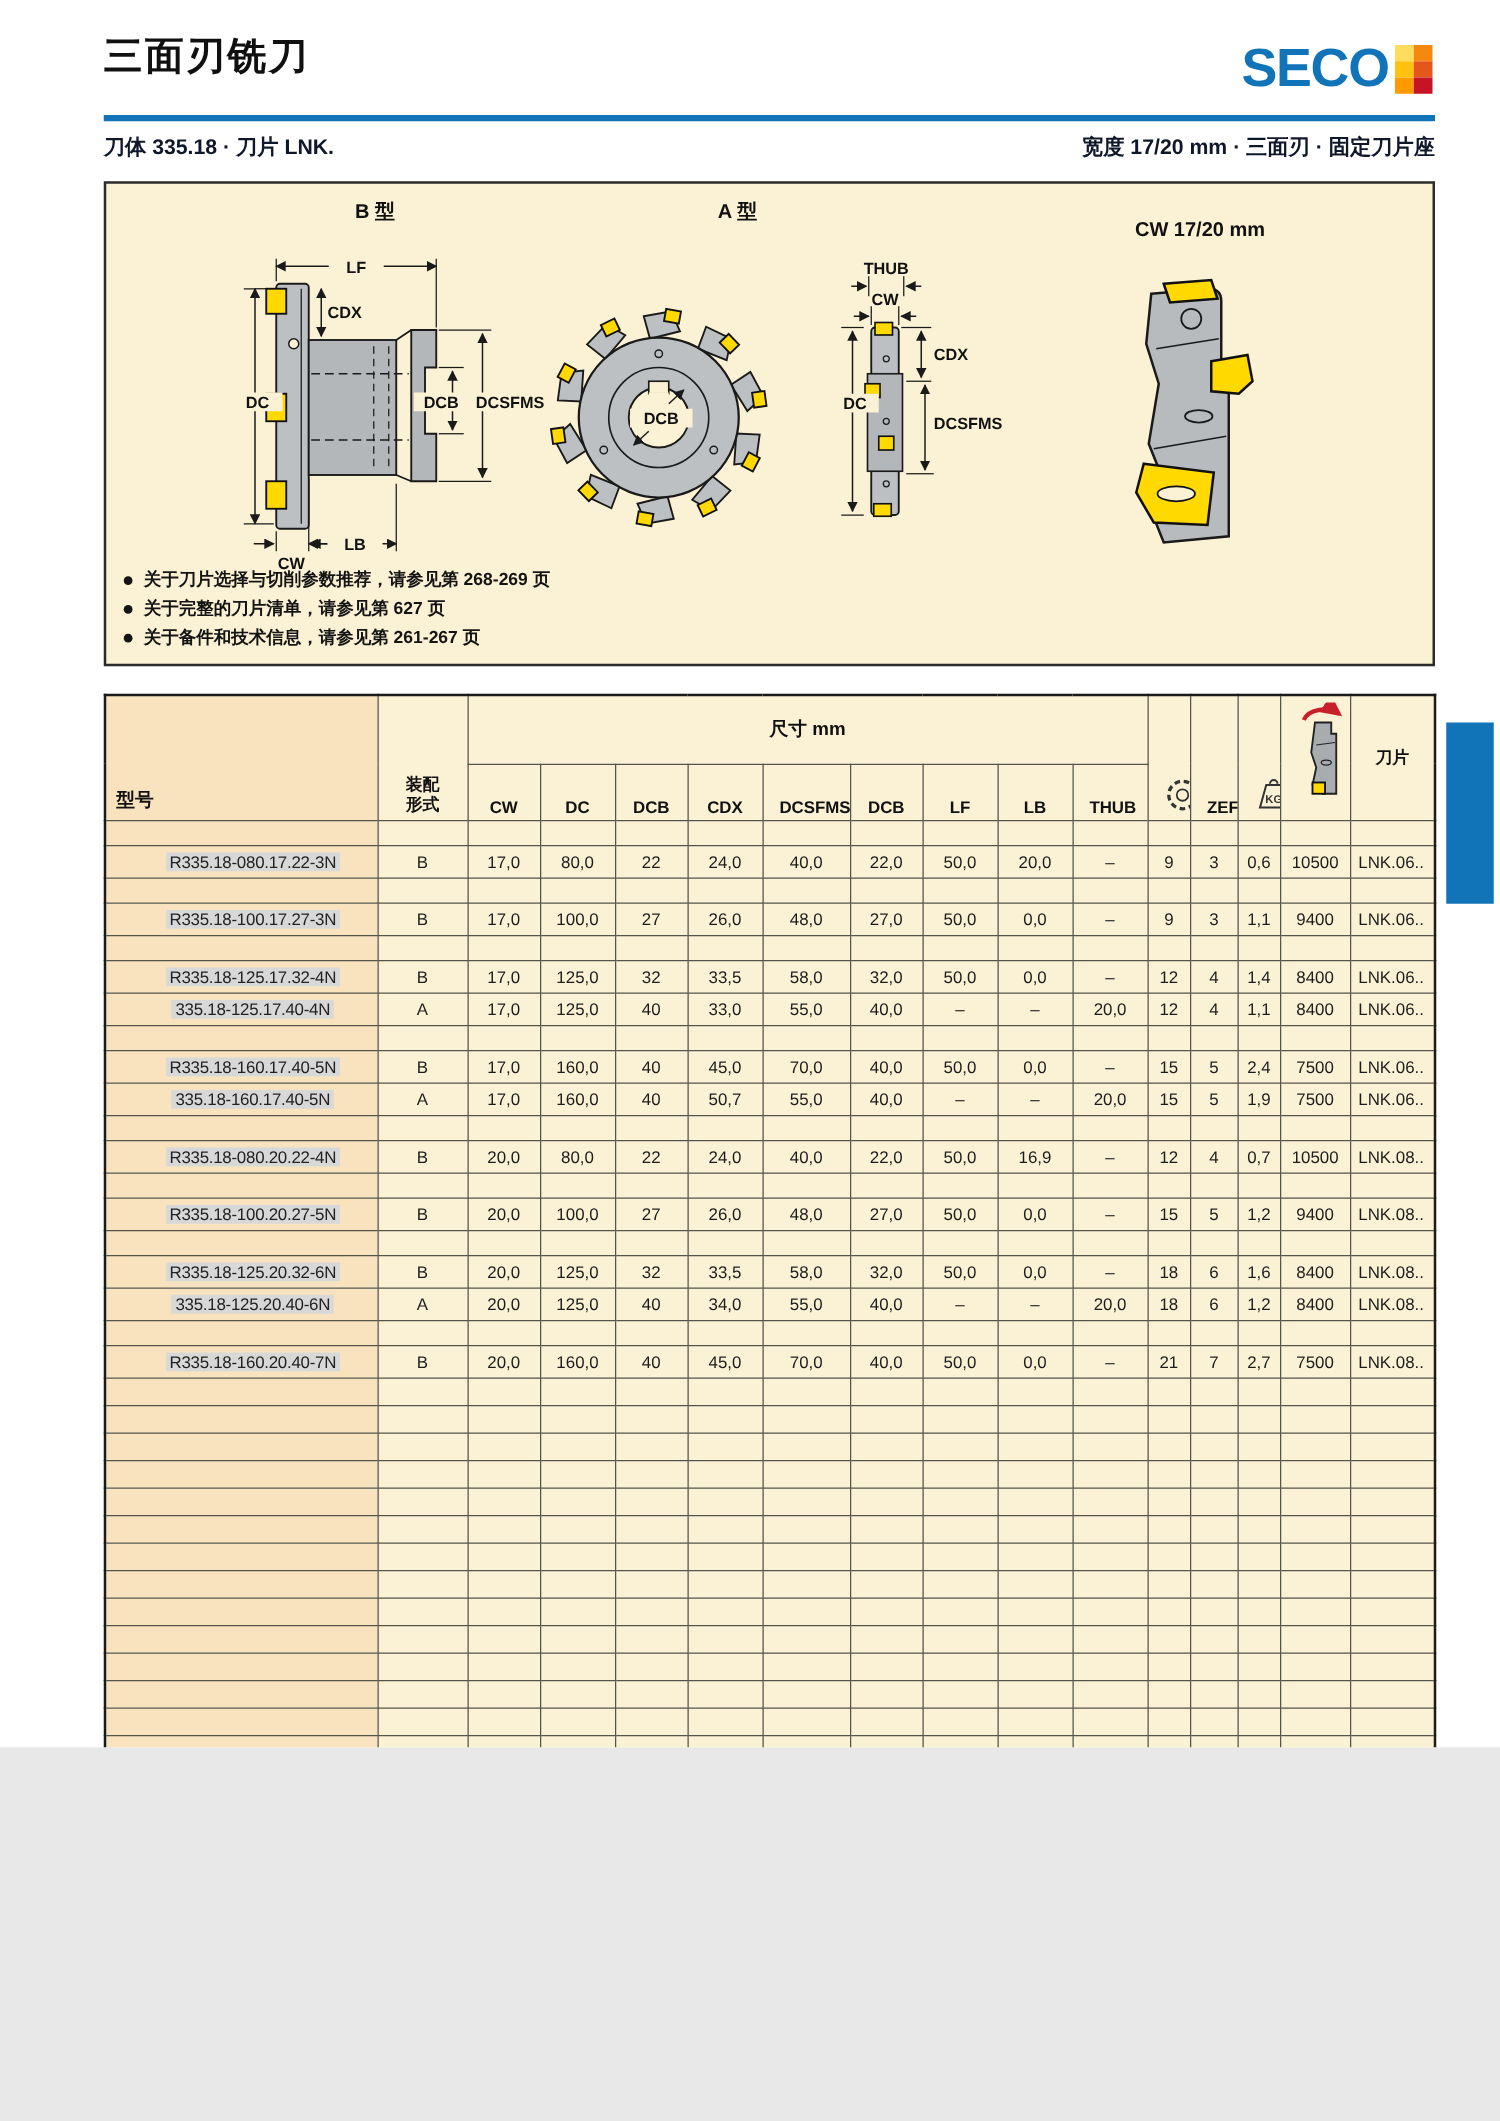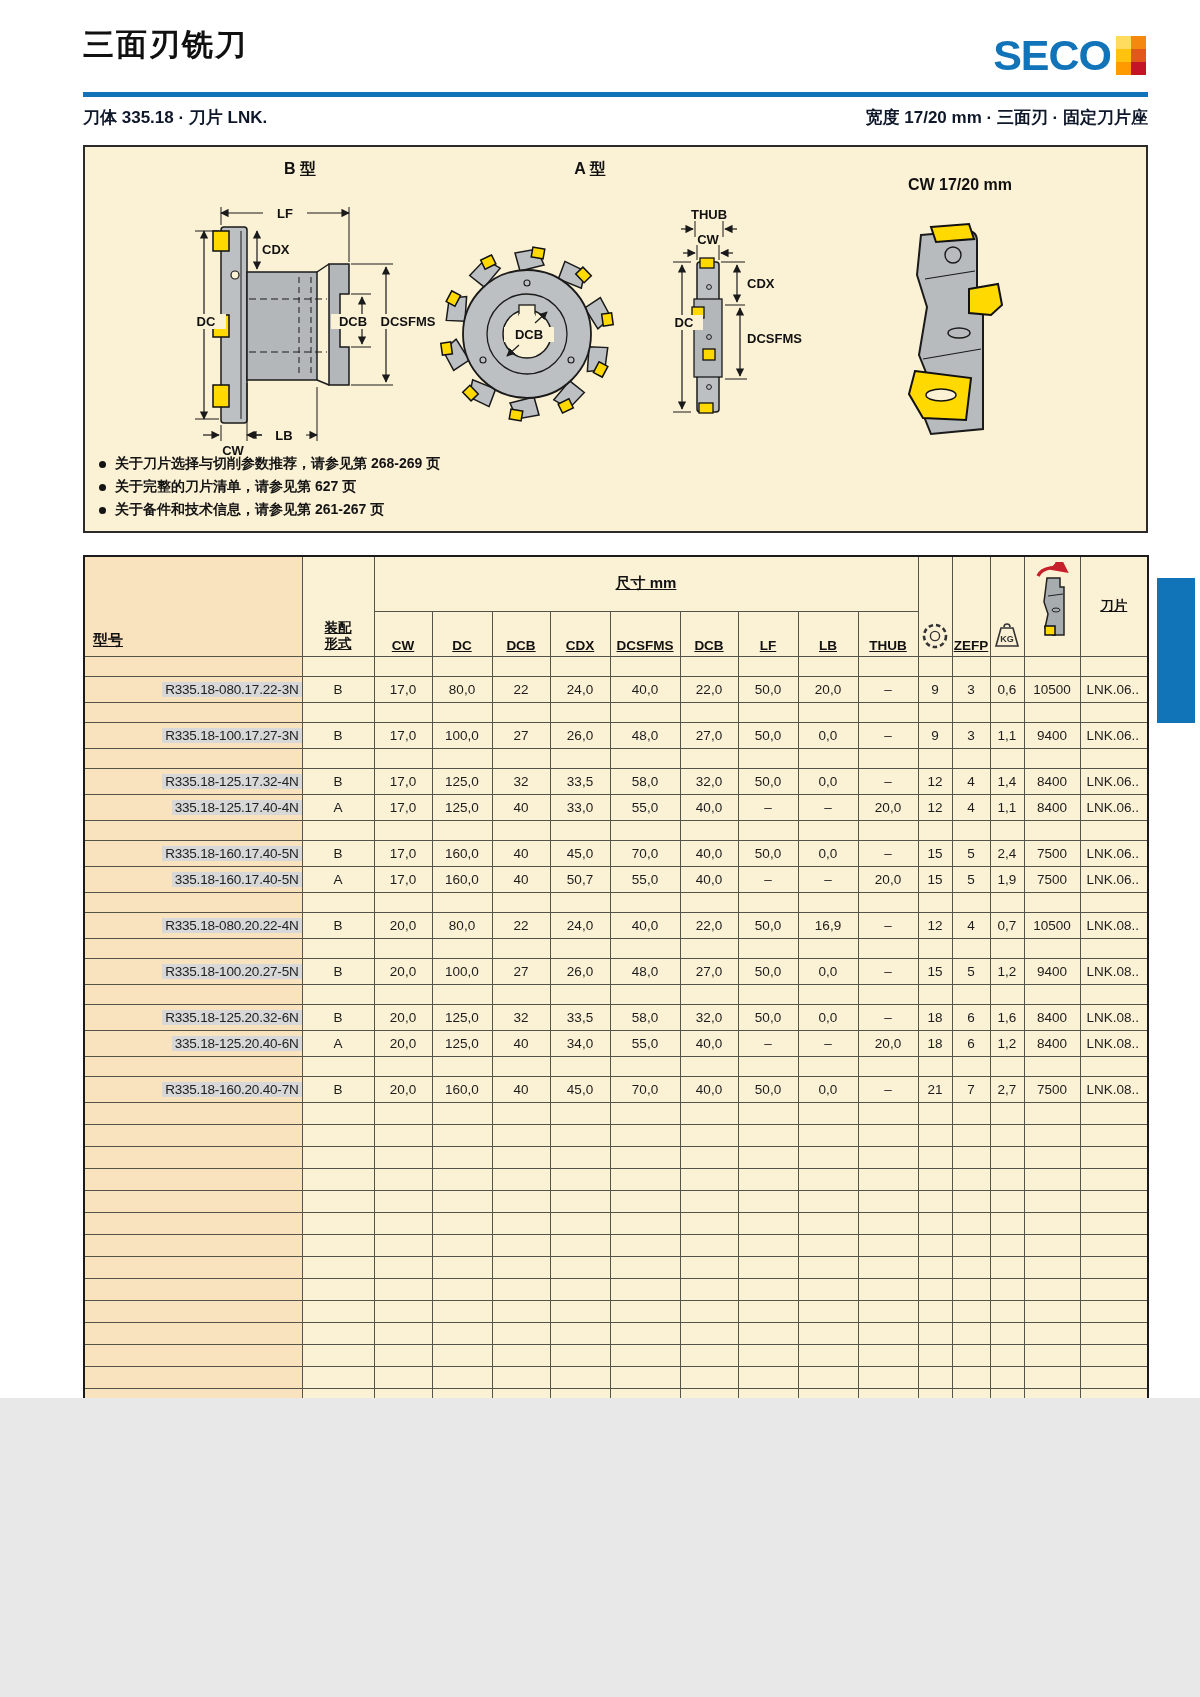--- a/index.html
+++ b/index.html
@@ -24,29 +24,29 @@
   .dlabel{position:absolute;font-size:13px;font-weight:700;color:#111;text-align:center;line-height:1;}
   .dlabel.bg{background:#fbf1d4;padding:1px 2px;}
   .sect{position:absolute;font-size:16px;font-weight:700;text-align:center;}
   .note{position:absolute;left:14px;display:flex;align-items:center;gap:9px;font-size:14px;font-weight:700;color:#141414;}
   .note .dot{width:7px;height:7px;border-radius:50%;background:#141414;flex:0 0 auto;}
 
   
   .tblwrap{position:absolute;left:83px;top:555px;}
   table.spec{border-collapse:collapse;table-layout:fixed;width:1064px;background:#fbf1d4;border:2px solid #1b1b1b;}
   .spec th,.spec td{border:1px solid #55544a;padding:0;overflow:hidden;white-space:nowrap;}
-  .spec thead th{background:#fbf1d4;font-size:13.5px;font-weight:700;vertical-align:bottom;padding:3px 1px;text-decoration:underline;}
+  .spec thead th{background:#fbf1d4;font-size:13.5px;font-weight:700;vertical-align:bottom;padding:3px 13px;}
   .spec thead th.c-model{background:#f9e3be;text-align:left;padding-left:8px;font-size:15px;padding-bottom:6px;}
   .spec thead th.c-dims{vertical-align:middle;font-size:15px;}
   .spec tr.h1{height:55px;} .spec tr.h2{height:45px;}
   .spec thead th.c-mid{vertical-align:middle;margin-top:28px;}
   .mount-head div{line-height:1.2;text-align:center;font-size:13.5px;}
   tbody tr.data{height:26px;} tbody tr.sp{height:20px;} tbody tr.fill{height:22px;}
   .spec td{background:#fbf1d4;text-align:center;font-size:13.5px;color:#1c1c1c;}
-  .spec td.c-model{background:#f9e3be;text-align:right;padding-left:18px;}
+  .spec td.c-model{background:#f9e3be;text-align:center;padding-left:18px;}
   .spec td.c-ins{text-align:left;padding-left:6px;}
   .hl{background:#d8d8d8;padding:0 3px;font-size:13.5px;color:#222;letter-spacing:-0.2px;}
 
   
   .side-tab{position:absolute;left:1157px;top:578px;width:38px;height:145px;background:#1173b8;}
   .footnote{position:absolute;left:83px;top:1437px;font-size:14px;font-weight:700;color:#000000;}
   .pagenum{position:absolute;left:1020px;top:1578px;width:100px;text-align:right;font-size:17px;color:#701a75;}
 </style>
 </head>
 <body>

